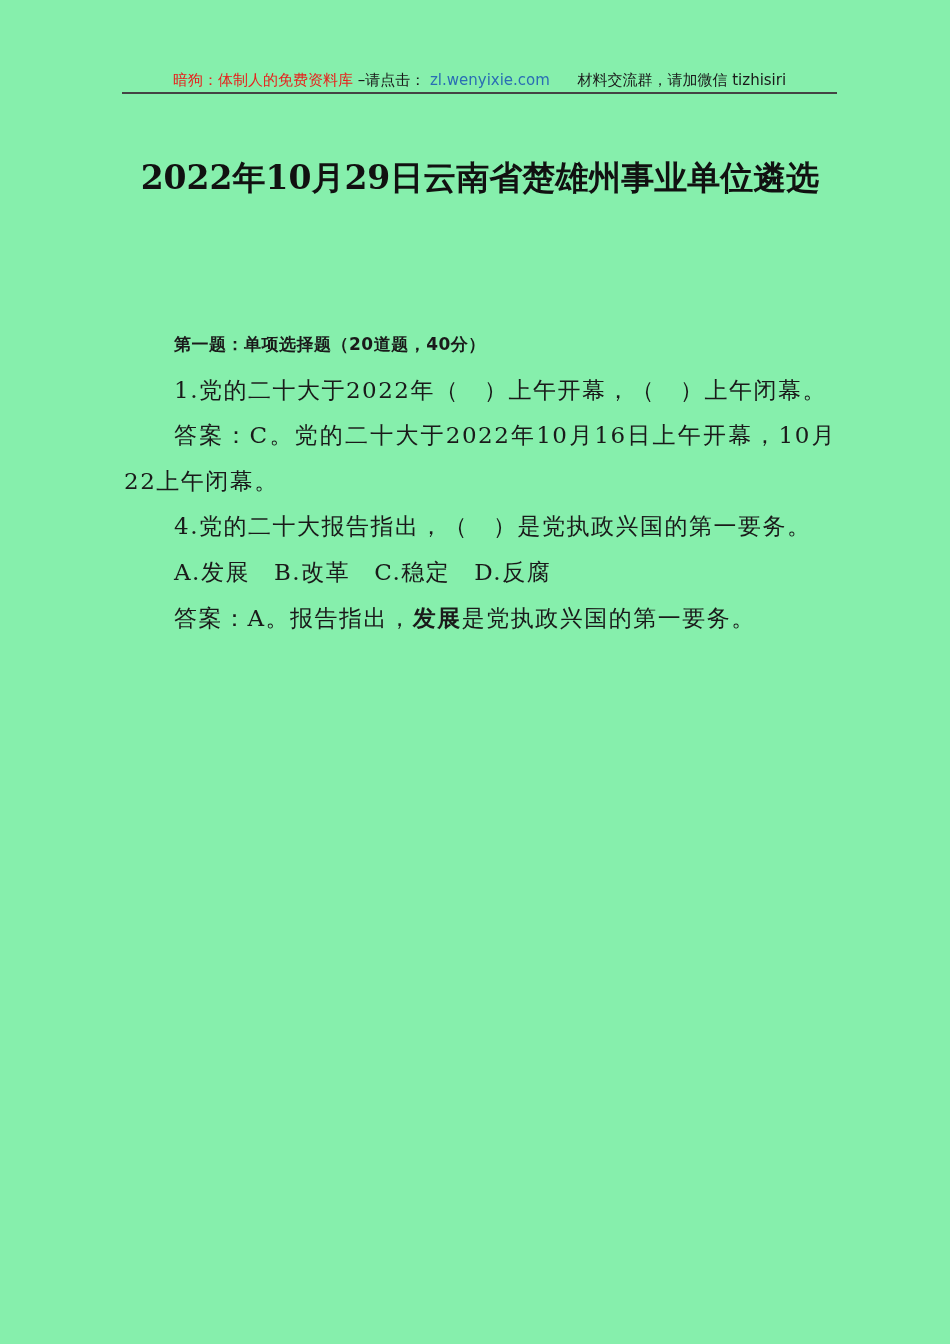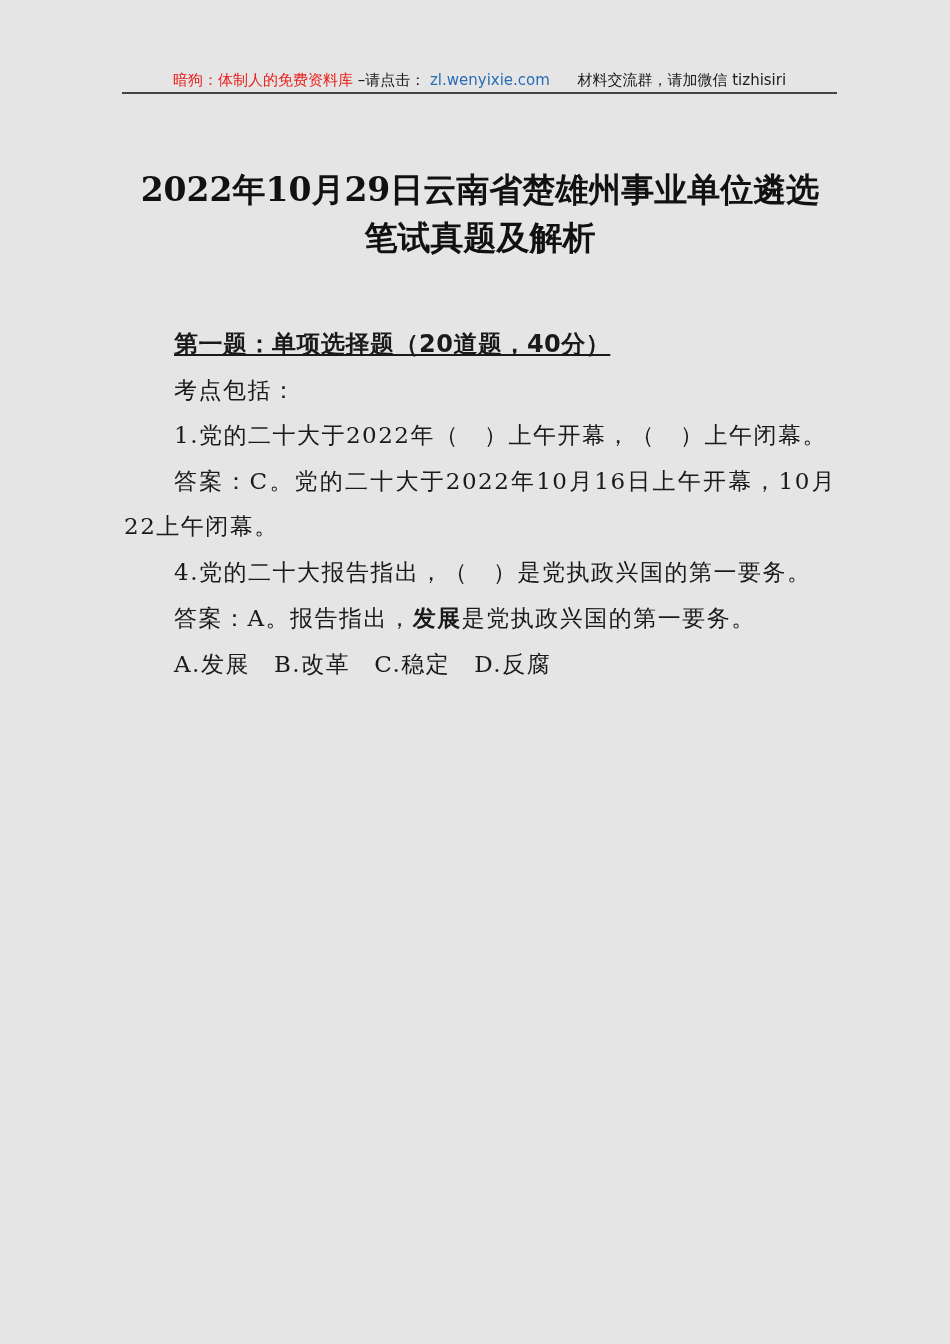--- a/index.html
+++ b/index.html
@@ -13,21 +13,21 @@
       position: relative;
       overflow: hidden;
       font-family: "DejaVu Serif", "Liberation Serif", serif;
       color: #111111;
     }
     .page {
       position: absolute;
       left: 0; top: 0;
       width: 950px;
       height: 1344px;
-      background: #e5e5e5;
+      background: #86efac;
     }
     .header {
       position: absolute;
       left: 122px;
       top: 68px;
       width: 715px;
       height: 24px;
       text-align: center;
       font-family: "DejaVu Sans", "Liberation Sans", sans-serif;
       font-size: 15px;
@@ -42,21 +42,21 @@
       position: absolute;
       left: 122px;
       top: 92px;
       width: 715px;
       height: 2px;
       background: #444444;
     }
     .title {
       position: absolute;
       left: 100px;
-      top: 166px;
+      top: 154px;
       width: 760px;
       text-align: center;
       font-family: "DejaVu Serif", "Liberation Serif", serif;
       font-weight: bold;
       font-size: 33px;
       line-height: 48px;
       color: #111111;
     }
     .title div { white-space: nowrap; }
     .body {
@@ -70,23 +70,22 @@
     }
     .p {
       margin: 0;
       text-indent: 50px;
       text-align: justify;
       letter-spacing: 1.5px;
     }
     .section {
       font-family: "DejaVu Sans", "Liberation Sans", sans-serif;
       font-weight: bold;
-      font-size: 24px;
+      font-size: 17px;
       letter-spacing: 0.5px;
-      text-decoration: underline;
     }
     .opts span.gap { display: inline-block; width: 22px; }
     .opts2 span.gap { display: inline-block; width: 24px; }
     b.em { font-weight: bold; }
   </style>
 </head>
 <body>
 
 <div class="page">
 
@@ -94,30 +93,28 @@
     <span class="red">暗狗：体制人的免费资料库</span>
     <span class="black">–请点击：</span>
     <a class="link">zl.wenyixie.com</a>
     <span class="gap"></span>
     <span class="black">材料交流群，请加微信 tizhisiri</span>
   </div>
   <div class="header-rule"></div>
 
   <div class="title">
     <div>2022年10月29日云南省楚雄州事业单位遴选</div>
-    <div>笔试真题及解析</div>
   </div>
 
   <div class="body">
     <p class="p section">第一题：单项选择题（20道题，40分）</p>
-    <p class="p">考点包括：</p>
 
     <p class="p">1.党的二十大于2022年（　）上午开幕，（　）上午闭幕。</p>
     <p class="p">答案：C。党的二十大于2022年10月16日上午开幕，10月22上午闭幕。</p>
 
     <p class="p">4.党的二十大报告指出，（　）是党执政兴国的第一要务。</p>
+    <p class="p opts2"><span>A.发展</span><span class="gap"></span><span>B.改革</span><span class="gap"></span><span>C.稳定</span><span class="gap"></span><span>D.反腐</span></p>
     <p class="p"><span>答案：A。报告指出，</span><b class="em">发展</b><span>是党执政兴国的第一要务。</span></p>
-    <p class="p opts2"><span>A.发展</span><span class="gap"></span><span>B.改革</span><span class="gap"></span><span>C.稳定</span><span class="gap"></span><span>D.反腐</span></p>
 
 
   </div>
 
 </div>
 
 </body></html>

